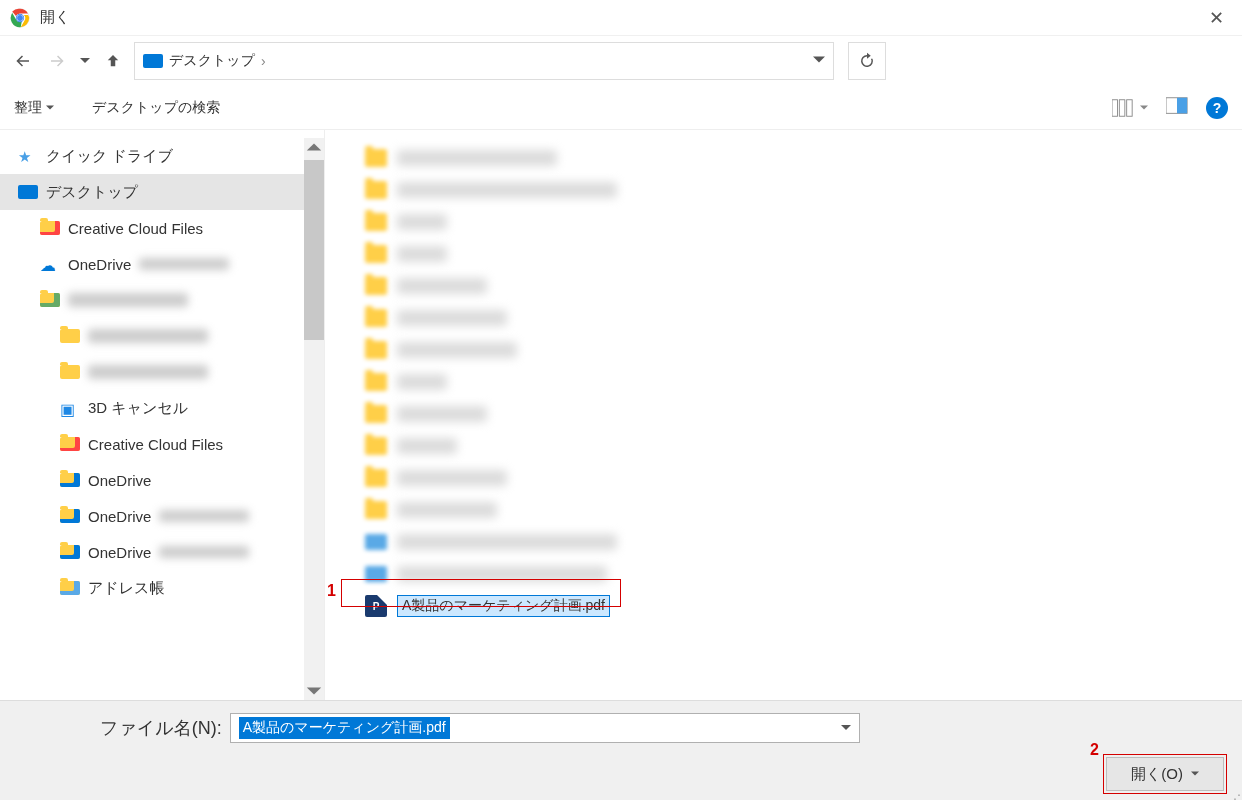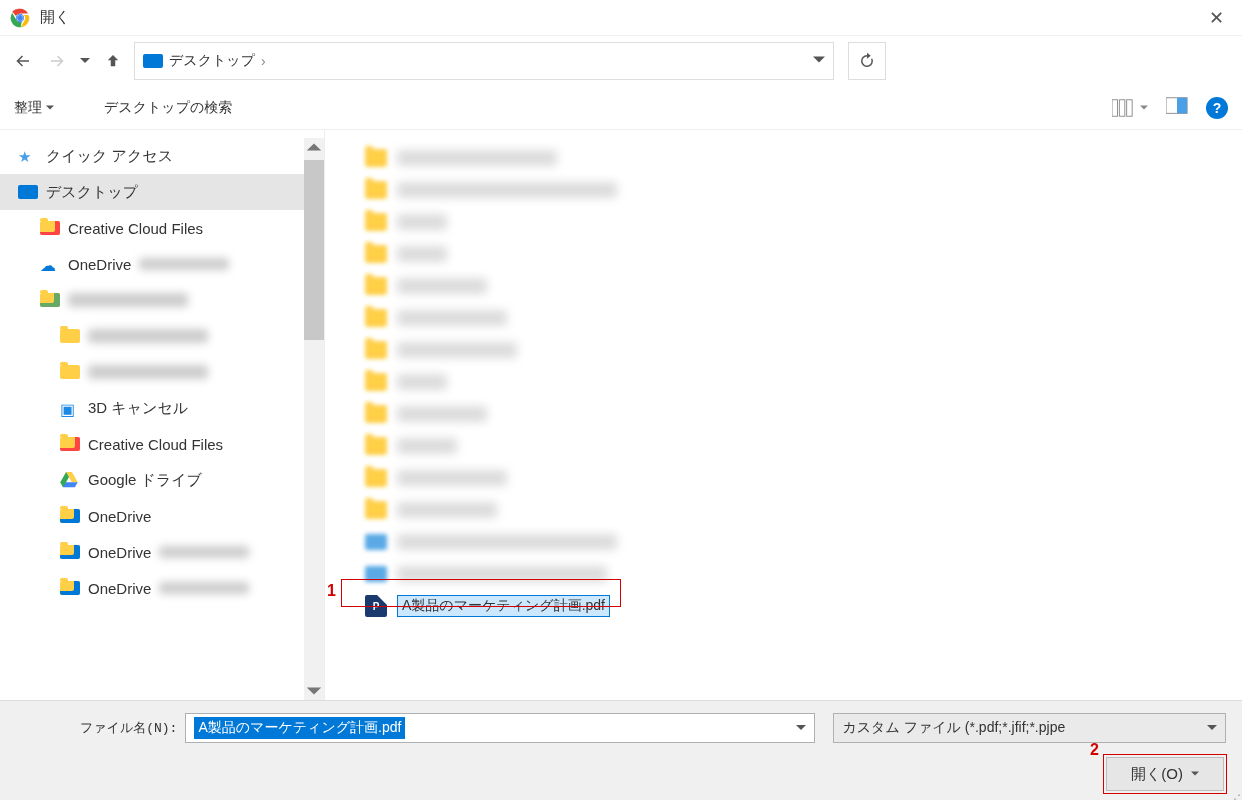--- a/index.html
+++ b/index.html
@@ -14,21 +14,21 @@
 .navbtn { width: 26px; height: 26px; display: flex; align-items: center; justify-content: center; color: #555; }
 .navbtn.disabled { color: #ccc; }
 .breadcrumb { flex: 0 0 700px; height: 38px; border: 1px solid #ddd; display: flex; align-items: center; padding: 0 8px; }
 .breadcrumb .monitor { width: 20px; height: 14px; background: #0078d7; margin-right: 6px; border-radius: 2px; }
 .breadcrumb .sep { margin: 0 6px; color: #888; }
 .breadcrumb .dd { margin-left: auto; color: #555; }
 .refresh { width: 38px; height: 38px; border: 1px solid #ddd; display: flex; align-items: center; justify-content: center; margin-left: 6px; }
 .search { flex: 1; height: 38px; border: 1px solid #ddd; display: flex; align-items: center; padding: 0 10px; color: #888; margin-left: 8px; }
 .search .sicon { margin-right: 10px; }
 
-.toolbar { display: flex; align-items: center; height: 44px; padding: 0 14px; border-bottom: 1px solid #eee; gap: 20px; }
+.toolbar { display: flex; align-items: center; height: 44px; padding: 0 14px; border-bottom: 1px solid #eee; gap: 8px; }
 .toolbar .org { display: flex; align-items: center; gap: 4px; }
 .toolbar .newf { margin-left: 30px; }
 .toolbar .right { margin-left: auto; display: flex; align-items: center; gap: 18px; }
 .viewgrp { display: flex; align-items: center; gap: 6px; color: #777; }
 .help { width: 22px; height: 22px; border-radius: 50%; background: #0078d7; color: #fff; display: flex; align-items: center; justify-content: center; font-size: 14px; font-weight: bold; }
 
 .body { display: flex; height: 570px; }
 .tree { width: 325px; border-right: 1px solid #eee; overflow: hidden; padding-top: 8px; }
 .tree-scroll { width: 20px; background: #f1f1f1; display: flex; flex-direction: column; }
 .tree-scroll .thumb { background: #c8c8c8; width: 100%; flex: 0 0 180px; margin-top: 4px; }
@@ -50,21 +50,21 @@
 .file-icon { width: 22px; height: 18px; flex: none; }
 .file-item .blur-label { filter: blur(5px); color: #888; background: #dcdcdc; height: 16px; border-radius: 3px; }
 .file-selected { border: 1px solid #0078d7; background: #cce8ff; padding: 1px 4px; }
 .pdf-ic { width: 22px; height: 22px; background: #1a3a6e; display: flex; align-items: center; justify-content: center; color: #fff; font-size: 10px; font-weight: bold; border-radius: 2px; position: relative; }
 .pdf-ic::after { content: ""; position: absolute; top: 0; right: 0; border-width: 5px; border-style: solid; border-color: #fff #fff transparent transparent; }
 .anno { position: absolute; color: #d40000; font-weight: bold; font-size: 16px; }
 .anno-box { position: absolute; border: 1px solid #d40000; }
 
 .footer { height: 110px; background: #f0f0f0; border-top: 1px solid #ddd; padding: 12px 16px 8px; position: relative; }
 .row1 { display: flex; align-items: center; gap: 8px; }
-.fnlabel { font-size: 13px; margin-left: 64px; font-family: Liberation Mono, monospace; }
+.fnlabel { font-size: 18px; margin-left: 84px; }
 .fnin { flex: 0 0 630px; height: 30px; border: 1px solid #b0b0b0; background: #fff; padding: 0 8px; display: flex; align-items: center; justify-content: space-between; }
 .ftype { flex: 1; height: 30px; border: 1px solid #b0b0b0; background: #eaeaea; padding: 0 8px; display: flex; align-items: center; margin-left: 10px; }
 .row2 { display: flex; justify-content: flex-end; gap: 10px; margin-top: 14px; padding-right: 2px; }
 .btn { width: 118px; height: 34px; border: 1px solid #bdbdbd; background: #e6e6e6; display: flex; align-items: center; justify-content: center; font-size: 15px; }
 .grip { position: absolute; right: 4px; bottom: 4px; color: #999; font-size: 12px; letter-spacing: -3px; }
 </style>
 </head>
 <body>
 
 <div class="titlebar">
@@ -142,21 +142,21 @@
         </svg></div>
     <div class="help">?</div>
   </div>
 </div>
 
 <div class="body">
   <div class="tree" style="display:flex">
     <div style="flex:1" id="tree-items">
         <div class="tree-item">
           <span class="ticon star">★</span>
-          <span>クイック アクセス</span>
+          <span>クイック ドライブ</span>
         </div>
         <div class="tree-item selected">
           <span class="ticon monitor-ic"></span>
           <span>デスクトップ</span>
         </div>
         <div class="tree-item indent1">
           <span class="ticon folder-ic" style="box-shadow:inset -5px -3px 0 #f44"></span>
           <span>Creative Cloud Files</span>
         </div>
         <div class="tree-item indent1">
@@ -178,40 +178,36 @@
         </div>
         <div class="tree-item indent2">
           <span class="ticon cube-ic">▣</span>
           <span>3D キャンセル</span>
         </div>
         <div class="tree-item indent2">
           <span class="ticon folder-ic" style="box-shadow:inset -5px -3px 0 #f44"></span>
           <span>Creative Cloud Files</span>
         </div>
         <div class="tree-item indent2">
-          <span class="ticon"><svg width="18" height="16" viewBox="0 0 24 22">
-              <path d="M8 0h8l8 14h-8z" fill="#ffcf48"></path>
-              <path d="M0 14l4 7h16l4-7z" fill="#4285f4"></path>
-              <path d="M8 0L0 14l4 7L12 7z" fill="#34a853"></path>
-            </svg></span>
-          <span>Google ドライブ</span>
-        </div>
-        <div class="tree-item indent2">
           <span class="ticon folder-ic" style="box-shadow:inset -6px -4px 0 #0078d7"></span>
           <span>OneDrive</span>
         </div>
         <div class="tree-item indent2">
           <span class="ticon folder-ic" style="box-shadow:inset -6px -4px 0 #0078d7"></span>
           <span>OneDrive</span> 
           <span class="blur" style="background:#ccc;width:90px;height:12px;display:inline-block;border-radius:3px"></span>
         </div>
         <div class="tree-item indent2">
           <span class="ticon folder-ic" style="box-shadow:inset -6px -4px 0 #0078d7"></span>
           <span>OneDrive</span> 
           <span class="blur" style="background:#ccc;width:90px;height:12px;display:inline-block;border-radius:3px"></span>
+        </div>
+        <div class="tree-item indent2">
+          <span class="ticon folder-ic" style="box-shadow:inset -6px -4px 0 #5aa9e6"></span>
+          <span>アドレス帳</span>
         </div>
       </div>
     <div class="tree-scroll">
       <svg width="20" height="18" viewBox="0 0 10 10">
           <path d="M1 7l4-4 4 4z" fill="#777"></path>
         </svg>
       <div class="thumb"></div>
       <div style="flex:1"></div>
       <svg width="20" height="18" viewBox="0 0 10 10">
           <path d="M1 3l4 4 4-4z" fill="#777"></path>
@@ -284,26 +280,20 @@
     <div class="anno" style="left:2px;top:452px">1</div>
     <div class="anno-box" style="left:16px;top:449px;width:280px;height:28px"></div>
   </div>
 </div>
 
 <div class="footer">
   <div class="row1">
     <span class="fnlabel">ファイル名(N):</span>
     <div class="fnin">
       <span style="background:#0078d7;color:#fff;padding:2px 4px">A製品のマーケティング計画.pdf</span>
-      <svg width="10" height="10" viewBox="0 0 10 10">
-          <path d="M0 2l5 5 5-5z" fill="#555"></path>
-        </svg>
-    </div>
-    <div class="ftype">
-      <span style="flex:1;white-space:nowrap;overflow:hidden">カスタム ファイル (*.pdf;*.jfif;*.pjpe</span>
       <svg width="10" height="10" viewBox="0 0 10 10">
           <path d="M0 2l5 5 5-5z" fill="#555"></path>
         </svg>
     </div>
   </div>
   <div class="row2">
     <div style="position:relative">
       <div class="anno" style="left:-16px;top:-16px">2</div>
       <div class="btn" style="outline:1px solid #d40000;outline-offset:2px">
           <span>開く(O)</span>

